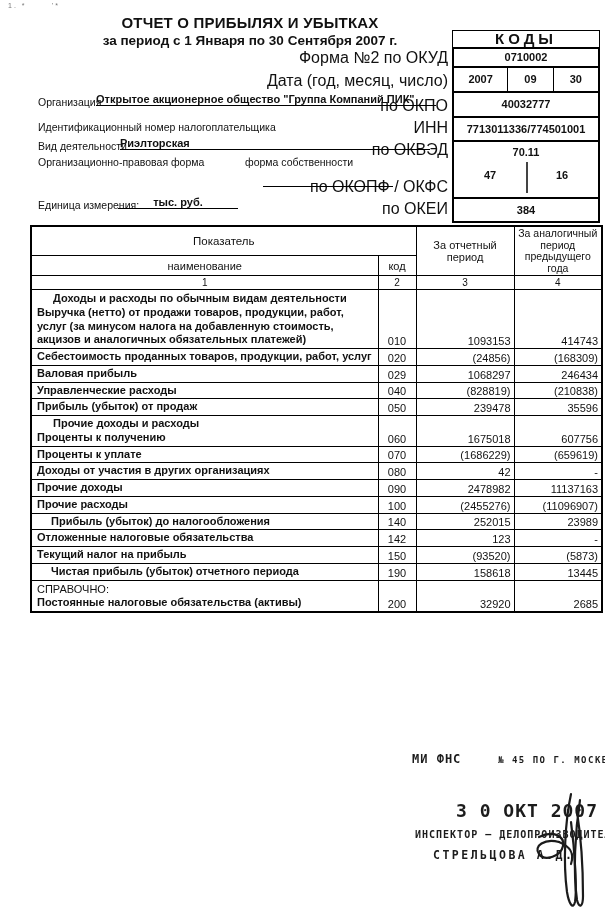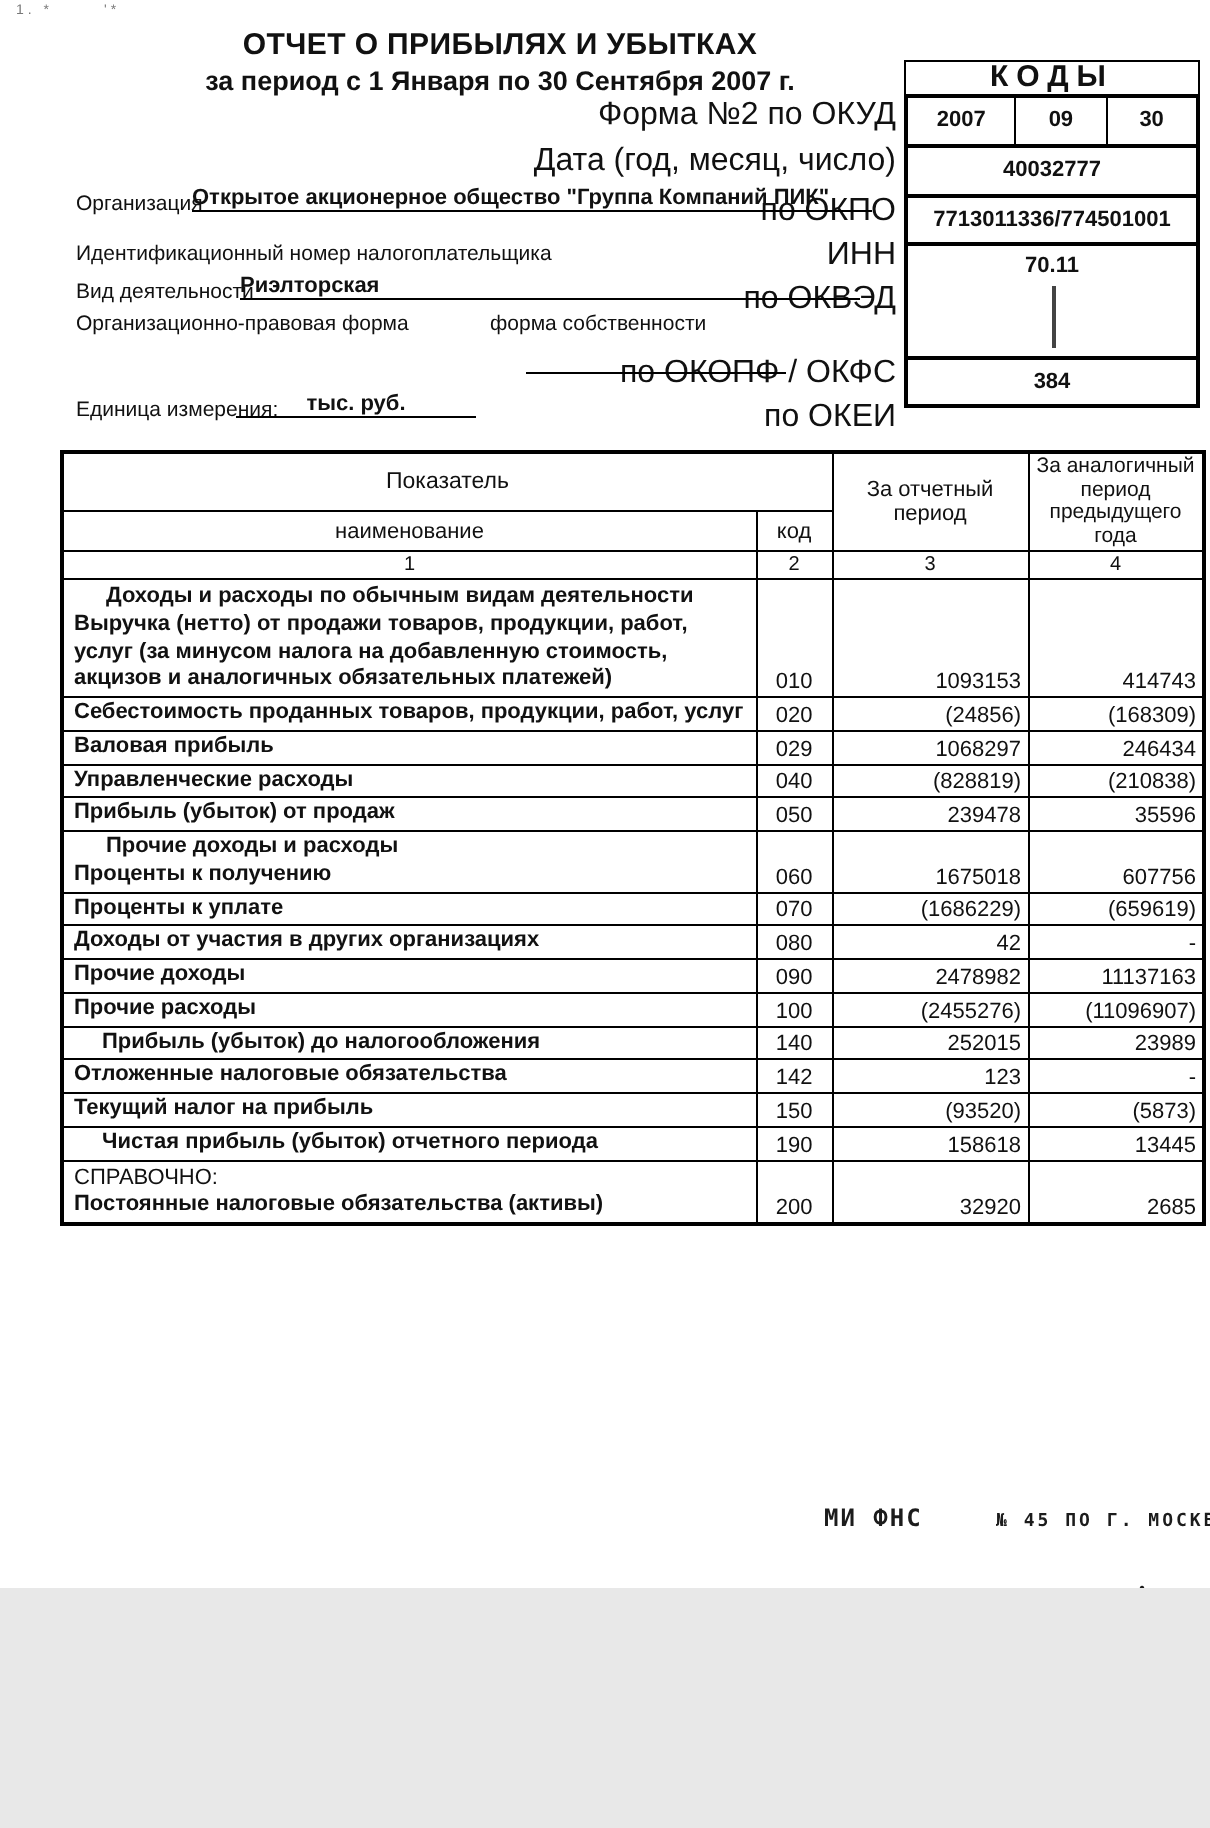--- a/index.html
+++ b/index.html
@@ -1,18 +1,18 @@
 <!DOCTYPE html>
 <html><head>
 <meta charset="utf-8">
 <style>
   html,body{margin:0;padding:0;background:#e8e8e8;}
   .page{
     position:relative;
-    width:605px;height:794px;
+    width:605px;height:914px;
     background:#ffffff;
     font-family:"Liberation Sans", sans-serif;
     color:#111;
     overflow:hidden;
   }
   .abs{position:absolute;}
   
   .artifact{font-size:7px;color:#777;letter-spacing:2px;}
   .title{
     left:30px;top:14px;width:440px;text-align:center;
@@ -127,30 +127,35 @@
   <div class="abs flabel" style="left:245px;top:156px;">форма собственности</div>
 
   <div class="abs uline" style="left:263px;top:173px;width:130px;height:13px;"></div>
 
   <div class="abs flabel" style="left:38px;top:199px;">Единица измерения:</div>
   <div class="abs fvalue uline" style="left:118px;top:196px;width:120px;text-align:center;">тыс. руб.</div>
 
   <div class="abs codes">
     <div class="kody">КОДЫ</div>
     <div class="main">
+      <div class="cell c-okud">0710002</div>
       <div class="cell c-date">
         <div class="d">2007</div>
         <div class="d">09</div>
         <div class="d">30</div>
       </div>
       <div class="cell c-okpo">40032777</div>
       <div class="cell c-inn">7713011336/774501001</div>
       <div class="cell c-okved">
         <div class="top">70.11</div>
         <div class="vline"></div>
+        <div class="split">
+          <div class="s">47</div>
+          <div class="s">16</div>
+        </div>
       </div>
       <div class="cell c-okei">384</div>
     </div>
   </div>
 
   <table class="rep">
     <colgroup>
       <col style="width:347px">
         <col style="width:38px">
         <col style="width:98px">

